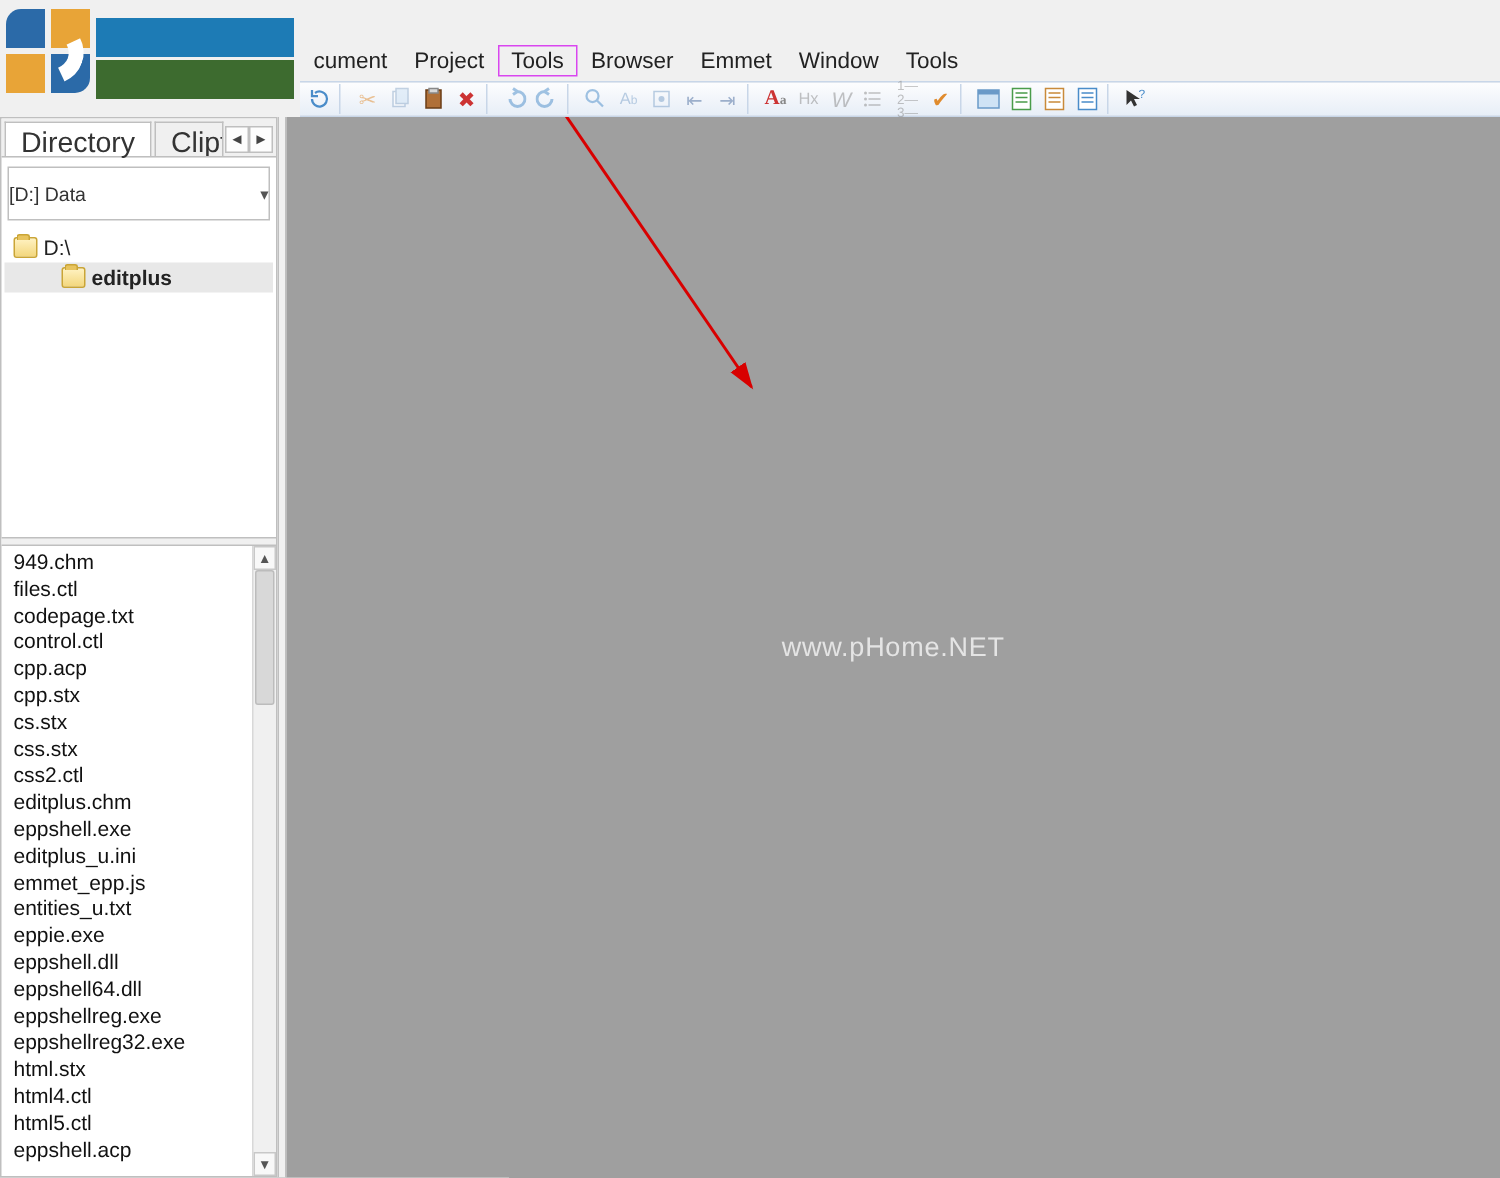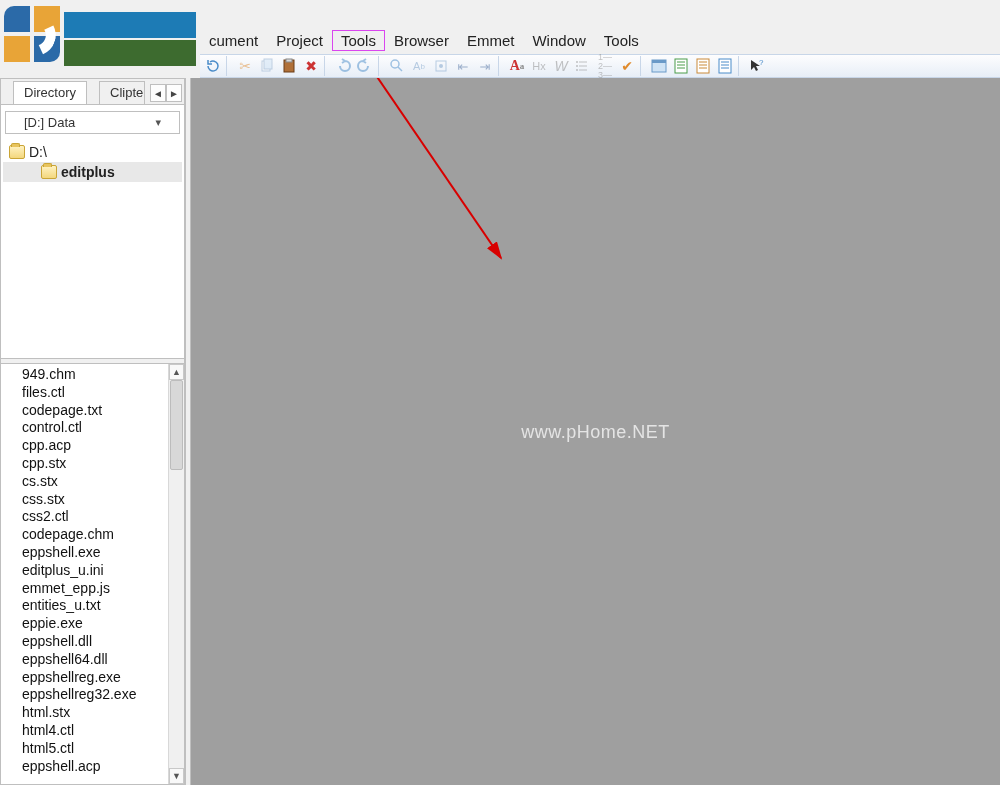--- a/index.html
+++ b/index.html
@@ -94,44 +94,44 @@
     .sidebar-tabs {
       height:26px;
       display:flex; align-items:stretch;
       border-bottom:1px solid #bfbfbf;
       background:#f0f0f0;
     }
     .stab {
       border:1px solid #bfbfbf;
       border-bottom:none;
       background:#fff;
-      font-size:13px;
+      font-size:19px;
       padding:3px 10px 0;
-      margin-top:2px; margin-left:12px;
+      margin-top:2px; margin-left:2px;
       position:relative;
       color:#333;
     }
     .stab.inactive { background:#f0f0f0; overflow:hidden; max-width:46px; white-space:nowrap;}
     .stab-nav { display:flex; align-items:center; margin-left:auto; gap:0; padding-right:2px;}
     .navbtn {
       width:16px; height:18px;
       border:1px solid #bfbfbf;
       background:#fdfdfd;
       display:flex; align-items:center; justify-content:center;
       font-size:10px; color:#444;
       margin-top:3px;
     }
 
     .drive-combo {
-      height:23px;
+      height:36px;
       border:1px solid #bfbfbf;
       margin:6px 4px 4px;
       background:#fff;
       display:flex; align-items:center;
-      padding:0 18px;
+      padding:0 0;
       color:#333;
       justify-content:space-between;
     }
     .drive-combo .chev { color:#555; font-size:11px;}
 
     .tree {
       padding:4px 2px;
       font-size:14px;
       color:#222;
       flex-shrink:0;
@@ -166,21 +166,21 @@
     }
 
     .filelist {
       flex:1; overflow:hidden;
       font-size:14px;
       color:#111;
       position:relative;
     }
     .filelist-inner{
       position:absolute; inset:0 16px 0 0;
-      padding:2px 21px;
+      padding:2px 8px;
     }
     .filelist .frow { height:17.8px; line-height:17.8px; white-space:nowrap;}
     .vscroll {
       position:absolute; top:0; right:0; bottom:0; width:16px;
       background:#f0f0f0;
       border-left:1px solid #d8d8d8;
     }
     .vscroll .btn {
       height:16px; background:#f8f8f8;
       border:1px solid #c8c8c8;
@@ -373,21 +373,21 @@
       <div class="filelist-inner" id="filelist">
           <div class="frow">949.chm</div>
           <div class="frow">files.ctl</div>
           <div class="frow">codepage.txt</div>
           <div class="frow">control.ctl</div>
           <div class="frow">cpp.acp</div>
           <div class="frow">cpp.stx</div>
           <div class="frow">cs.stx</div>
           <div class="frow">css.stx</div>
           <div class="frow">css2.ctl</div>
-          <div class="frow">codepage.chm</div>
+          <div class="frow">editplus.chm</div>
           <div class="frow">eppshell.exe</div>
           <div class="frow">editplus_u.ini</div>
           <div class="frow">emmet_epp.js</div>
           <div class="frow">entities_u.txt</div>
           <div class="frow">eppie.exe</div>
           <div class="frow">eppshell.dll</div>
           <div class="frow">eppshell64.dll</div>
           <div class="frow">eppshellreg.exe</div>
           <div class="frow">eppshellreg32.exe</div>
           <div class="frow">html.stx</div>

